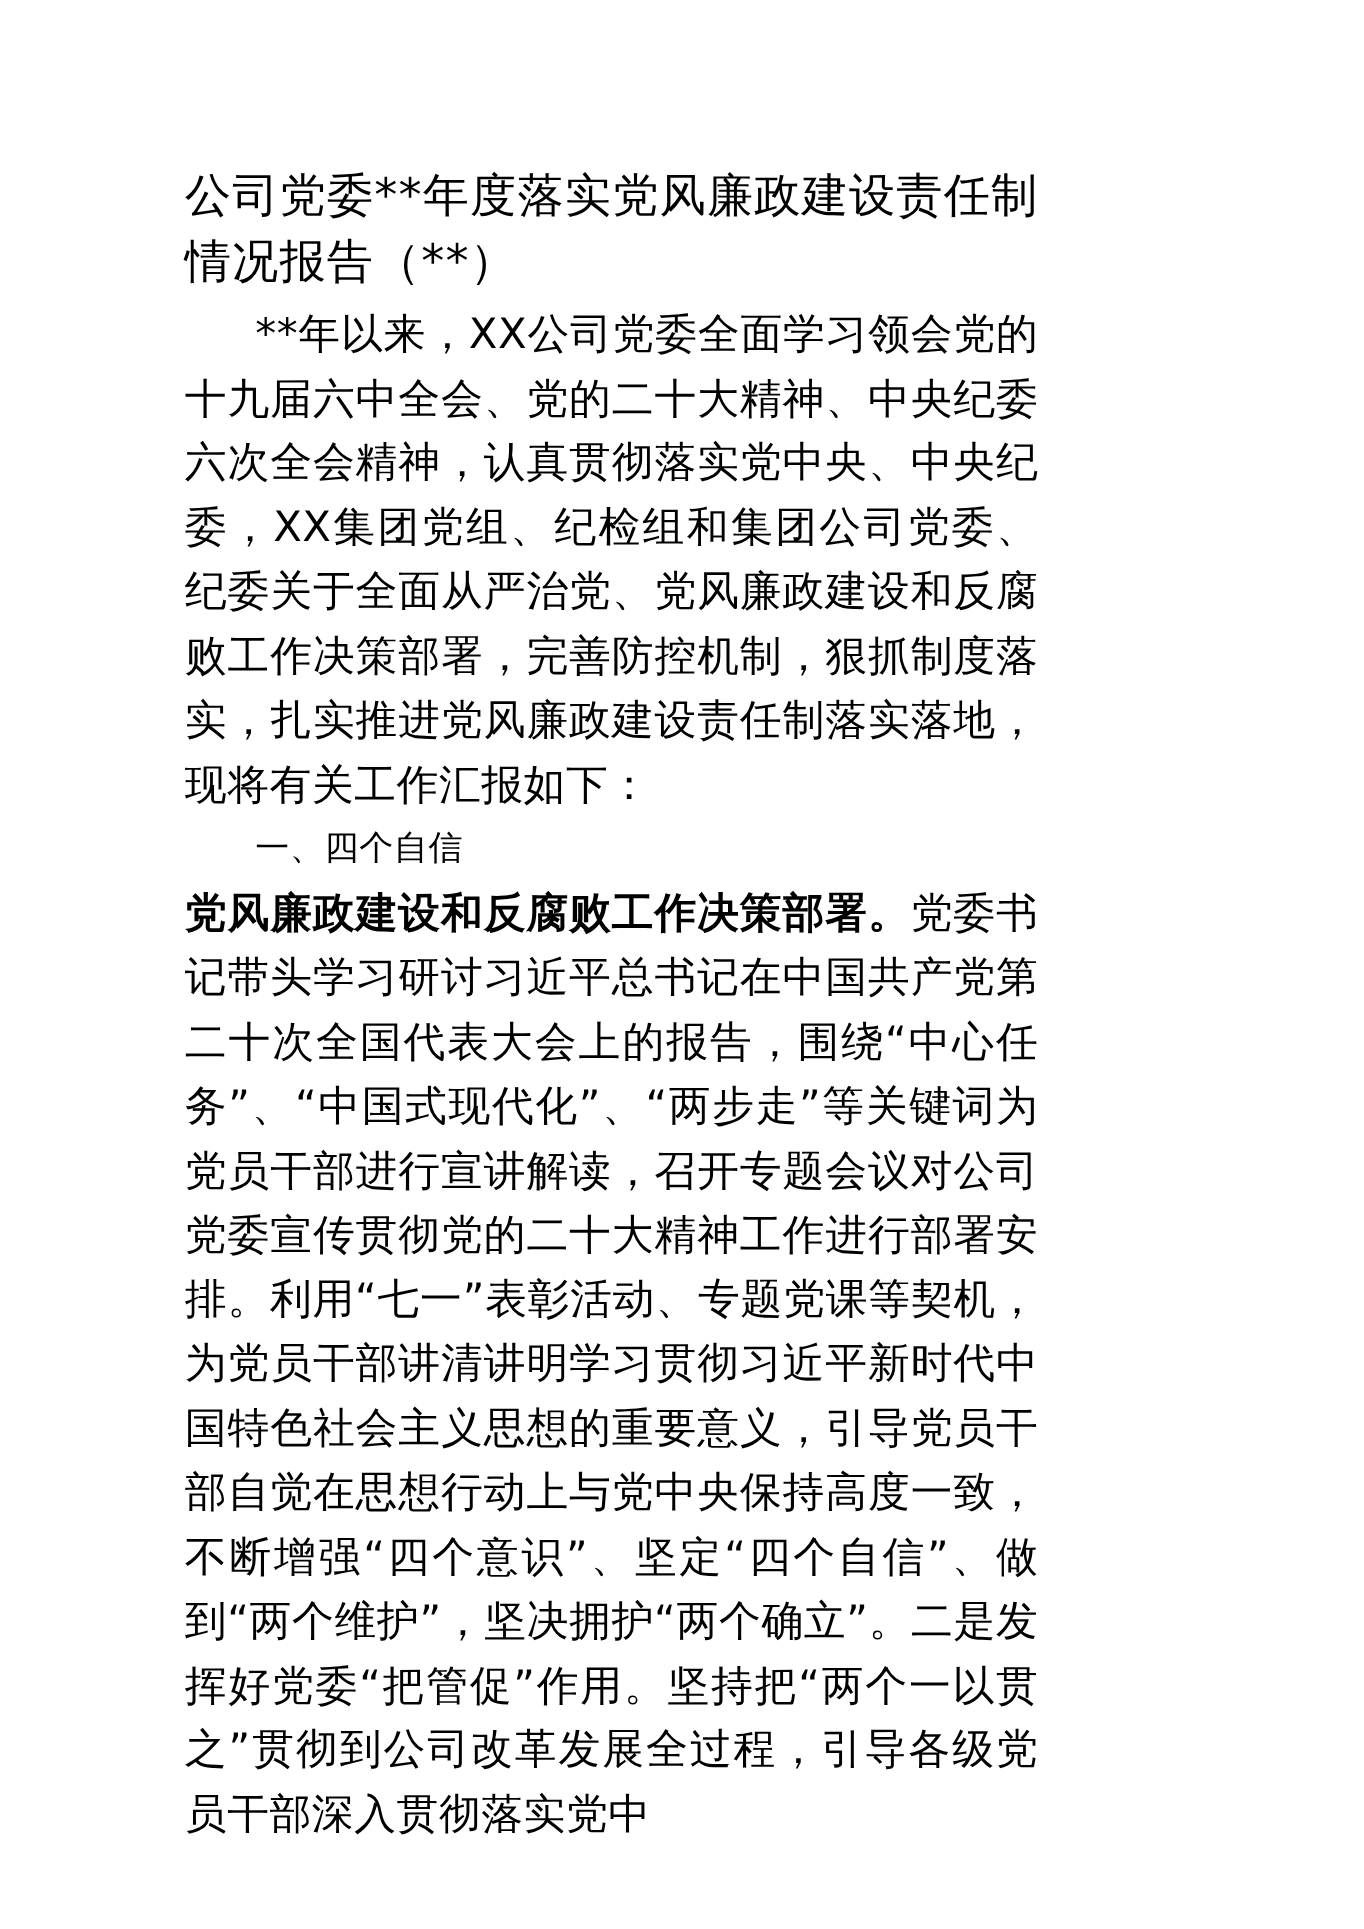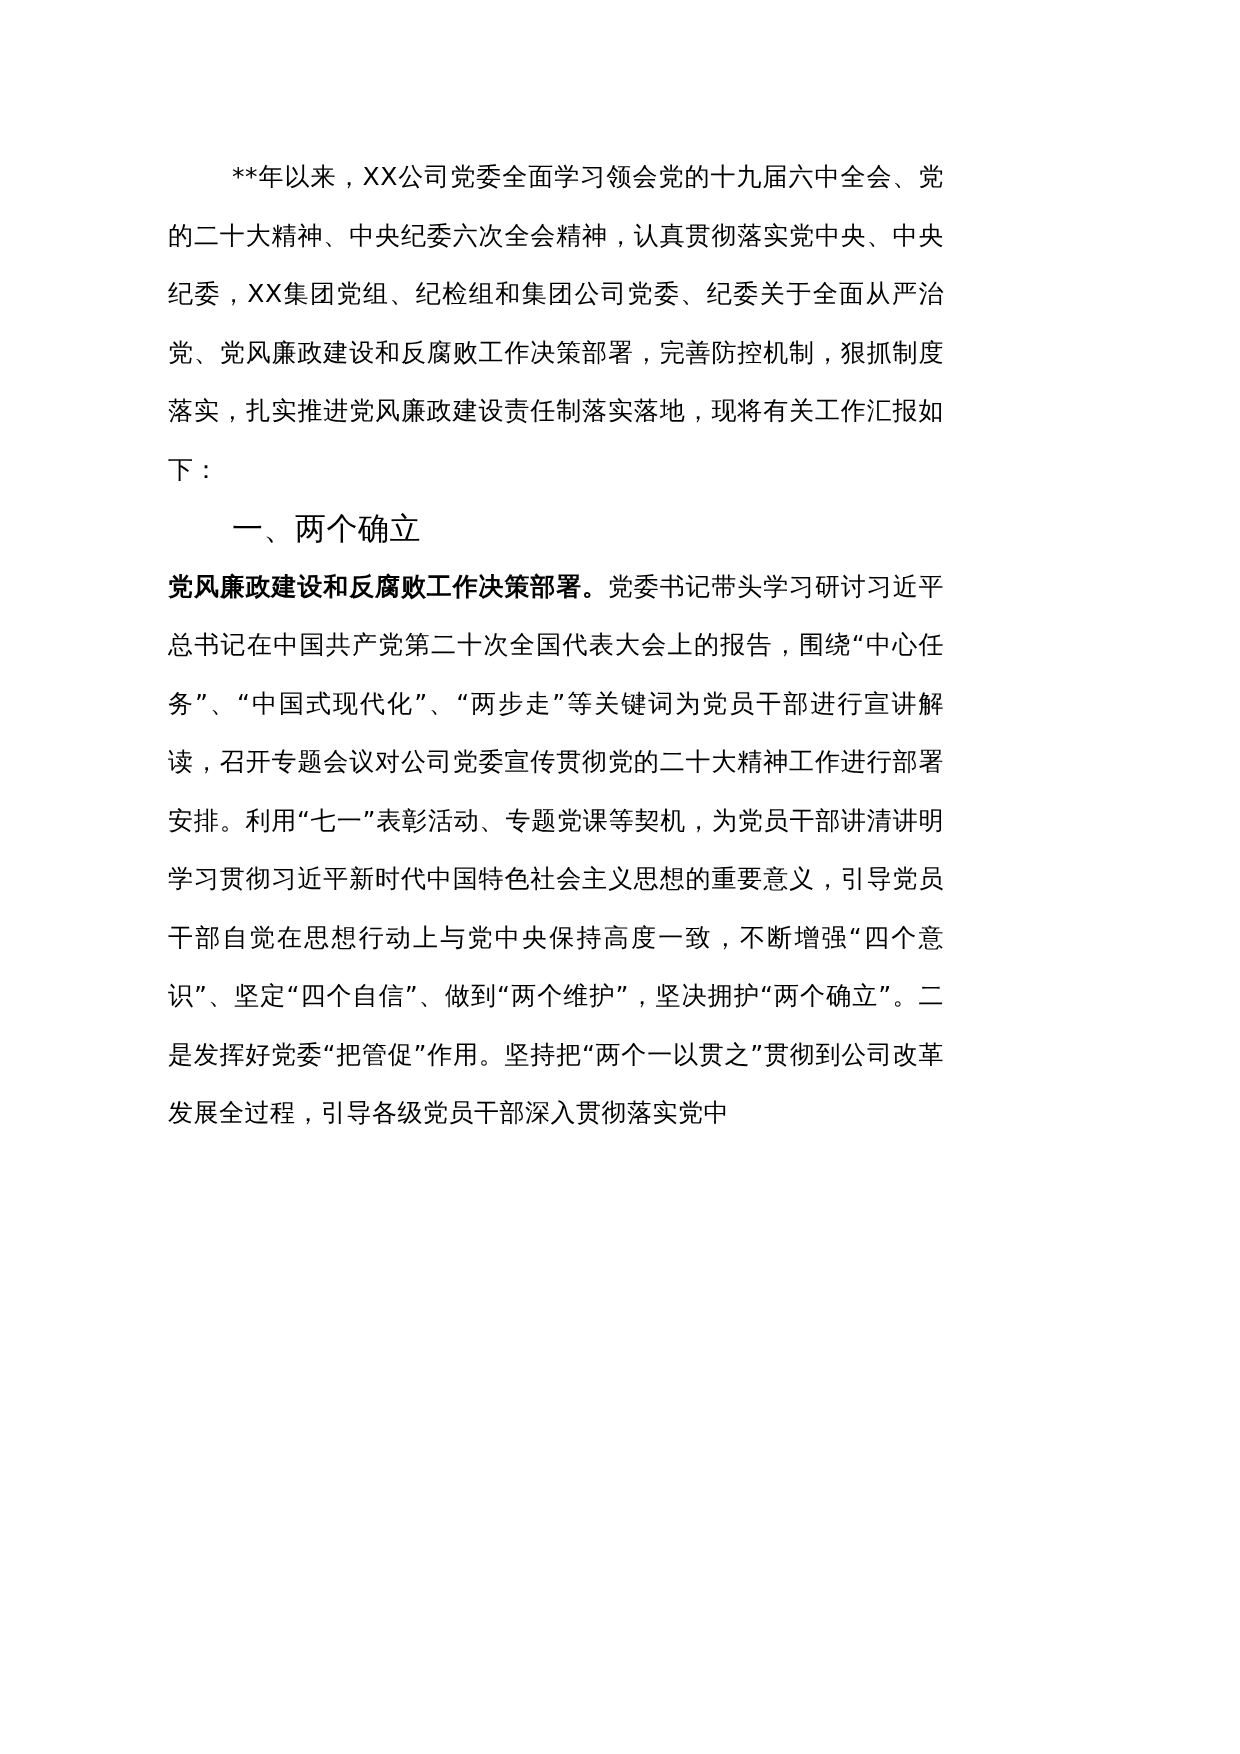--- a/index.html
+++ b/index.html
@@ -23,21 +23,21 @@
     }
     .title {
       font-size: 42px;
       line-height: 60px;
       font-weight: normal;
       margin: 0 0 6px 0;
       letter-spacing: 1px;
       text-align: justify;
     }
     .para {
-      font-size: 25px;
+      font-size: 38px;
       line-height: 58.5px;
       margin: 0;
       text-align: justify;
       text-justify: inter-character;
       letter-spacing: 0.5px;
     }
     .indent {
       text-indent: 64px;
     }
     .heading1 {
@@ -56,20 +56,21 @@
       letter-spacing: 0.5px;
     }
     .strong {
       font-weight: bold;
     }
   </style>
 </head>
 <body>
 
 <div class="page">
+  <h1 class="title">公司党委**年度落实党风廉政建设责任制情况报告（**）</h1>
 
   <p class="para indent">**年以来，XX公司党委全面学习领会党的十九届六中全会、党的二十大精神、中央纪委六次全会精神，认真贯彻落实党中央、中央纪委，XX集团党组、纪检组和集团公司党委、纪委关于全面从严治党、党风廉政建设和反腐败工作决策部署，完善防控机制，狠抓制度落实，扎实推进党风廉政建设责任制落实落地，现将有关工作汇报如下：</p>
 
-  <p class="heading1">一、两个确立</p>
+  <p class="heading1">一、四个自信</p>
 
 
   <p class="para"><span class="strong">党风廉政建设和反腐败工作决策部署。</span><span>党委书记带头学习研讨习近平总书记在中国共产党第二十次全国代表大会上的报告，围绕“中心任务”、“中国式现代化”、“两步走”等关键词为党员干部进行宣讲解读，召开专题会议对公司党委宣传贯彻党的二十大精神工作进行部署安排。利用“七一”表彰活动、专题党课等契机，为党员干部讲清讲明学习贯彻习近平新时代中国特色社会主义思想的重要意义，引导党员干部自觉在思想行动上与党中央保持高度一致，不断增强“四个意识”、坚定“四个自信”、做到“两个维护”，坚决拥护“两个确立”。二是发挥好党委“把管促”作用。坚持把“两个一以贯之”贯彻到公司改革发展全过程，引导各级党员干部深入贯彻落实党中</span></p>
 </div>
 
 </body></html>

